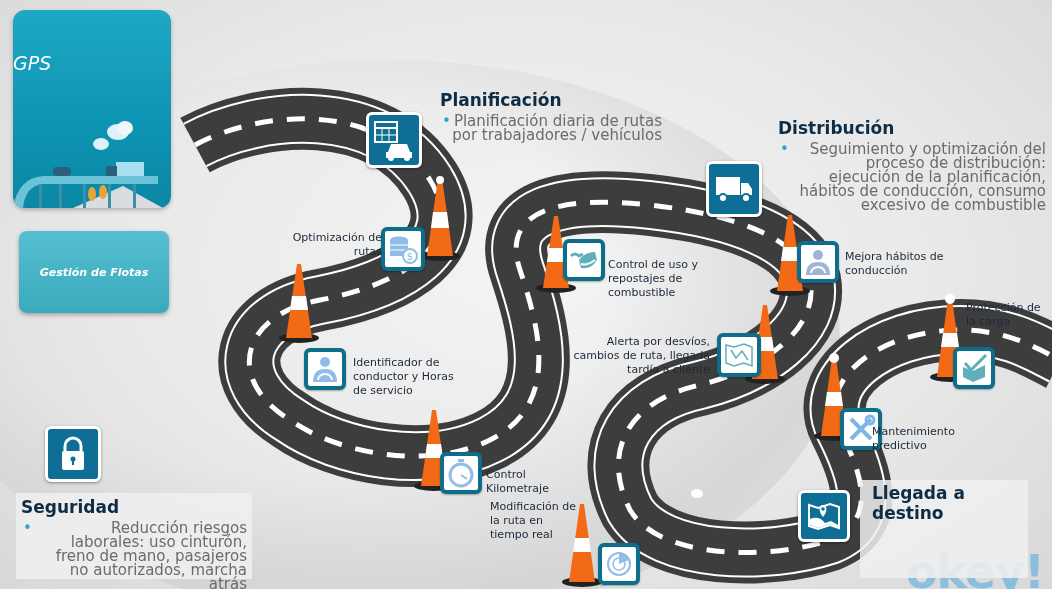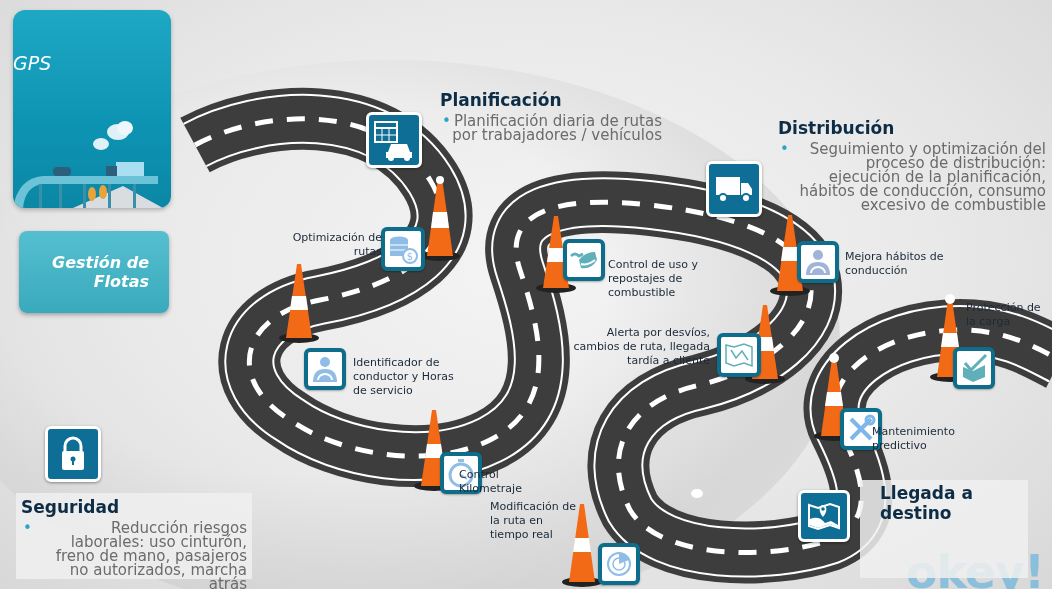--- a/index.html
+++ b/index.html
@@ -10,21 +10,21 @@
     background:radial-gradient(ellipse at 40% 40%, rgba(255,255,255,0.0) 40%, rgba(200,200,200,0.55) 70%, rgba(230,230,230,0) 100%);}
   svg.roads{position:absolute;left:0;top:0;width:1052px;height:589px;}
   .gps-card{position:absolute;left:13px;top:10px;width:158px;height:198px;border-radius:12px;
     background:linear-gradient(180deg,#1ea8c4 0%,#0d93b2 60%,#0b87a5 100%);
     box-shadow:0 2px 4px rgba(0,0,0,0.25);overflow:hidden;}
   .gps-title{position:absolute;left:0;right:0;top:42px;color:#fff;
     font-style:italic;font-size:19px;font-family:"DejaVu Sans",sans-serif;}
   .fleet-card{position:absolute;left:19px;top:231px;width:150px;height:82px;border-radius:8px;
     background:linear-gradient(180deg,#55bfd0 0%,#39aabc 100%);box-shadow:0 2px 4px rgba(0,0,0,0.3);
     display:flex;align-items:center;justify-content:center;text-align:center;}
-  .fleet-label{color:#fff;font-style:italic;font-weight:bold;font-size:16px;line-height:19px;width:110px;text-align:right;}
+  .fleet-label{color:#fff;font-style:italic;font-weight:bold;font-size:11px;line-height:19px;width:110px;}
   .icon-box{position:absolute;border-radius:6px;background:#0e6e95;border:3px solid #fff;
     box-shadow:0 1px 3px rgba(0,0,0,0.4);box-sizing:border-box;display:flex;align-items:center;justify-content:center;}
   .icon-small{position:absolute;border-radius:6px;background:#fff;border:4px solid #0f6d8c;
     box-sizing:border-box;display:flex;align-items:center;justify-content:center;
     box-shadow:0 1px 2px rgba(0,0,0,0.3);}
   .panel{position:absolute;background:rgba(240,240,240,0.85);}
   .panel-title{color:#0d2c45;font-size:17px;font-weight:bold;margin:0;}
   .panel ul{margin:4px 0 0 0;padding:0 0 0 12px;list-style:none;}
   .panel li{color:#6b6b6b;font-size:15px;line-height:14px;position:relative;text-align:right;}
   .panel li::before{content:"•";color:#2aa6c8;position:absolute;left:-10px;}
@@ -177,21 +177,21 @@
 
 <div class="okey">okey!</div>
 <div class="icon-box" style="left:798px;top:490px;width:52px;height:52px">
   <svg width="34" height="30" viewBox="0 0 34 30">
     <path d="M2,4 L11,7 L23,3 L32,6 L32,27 L23,24 L11,28 L2,25 Z" fill="none" stroke="#fff" stroke-width="2"></path>
     <path d="M3,18 Q12,14 18,22 L24,20 L31,24 L31,26 L23,23 L11,27 L3,24 Z" fill="#fff"></path>
     <path d="M16,16 C11,10 12,4 16,4 C20,4 21,10 16,16 Z" fill="#fff"></path>
       <circle cx="16" cy="8" r="1.8" fill="#0e6e95"></circle>
   </svg>
 </div>
-<div class="panel" style="left:860px;top:480px;width:168px;height:98px;padding:3px 20px;box-sizing:border-box">
+<div class="panel" style="left:860px;top:480px;width:168px;height:98px;padding:3px 12px;box-sizing:border-box">
   <div class="panel-title">Llegada a destino</div>
 </div>
 
 <div class="icon-small" style="left:381px;top:227px;width:44px;height:44px">
   <svg width="32" height="32" viewBox="0 0 32 32">
     <ellipse cx="12" cy="7" rx="9" ry="3.5" fill="#8fbde8"></ellipse>
       <rect x="3" y="7" width="18" height="16" fill="#8fbde8"></rect>
     <line x1="3" y1="12" x2="21" y2="12" stroke="#fff"></line>
       <line x1="3" y1="17" x2="21" y2="17" stroke="#fff"></line>
     <circle cx="23" cy="23" r="7" fill="#fff" stroke="#8fbde8" stroke-width="2"></circle>
@@ -209,21 +209,21 @@
 </div>
 <div class="label" style="left:353px;top:356px;width:110px">Identificador de conductor y Horas de servicio</div>
 
 <div class="icon-small" style="left:440px;top:452px;width:42px;height:42px">
   <svg width="30" height="30" viewBox="0 0 30 30">
     <circle cx="15" cy="17" r="11" fill="none" stroke="#8fbde8" stroke-width="3"></circle>
     <rect x="12" y="1" width="6" height="3" fill="#8fbde8"></rect>
     <line x1="15" y1="17" x2="21" y2="21" stroke="#8fbde8" stroke-width="2"></line>
   </svg>
 </div>
-<div class="label" style="left:459px;top:468px;width:80px">Control Kilometraje</div>
+<div class="label" style="left:486px;top:468px;width:80px">Control Kilometraje</div>
 
 <div class="icon-small" style="left:598px;top:543px;width:42px;height:42px">
   <svg width="28" height="28" viewBox="0 0 28 28">
     <circle cx="14" cy="14" r="11" fill="none" stroke="#8fbde8" stroke-width="2"></circle>
     <circle cx="14" cy="14" r="6" fill="none" stroke="#8fbde8" stroke-width="1.5"></circle>
     <path d="M14,14 L14,3 A11,11 0 0 1 24,10 Z" fill="#8fbde8"></path>
   </svg>
 </div>
 <div class="label" style="left:490px;top:500px;width:90px">Modificación de la ruta en tiempo real</div>
 
@@ -235,21 +235,21 @@
   </svg>
 </div>
 <div class="label" style="left:608px;top:258px;width:110px">Control de uso y repostajes de combustible</div>
 
 <div class="icon-small" style="left:717px;top:333px;width:44px;height:44px">
   <svg width="30" height="28" viewBox="0 0 30 28">
     <path d="M2,4 L10,6 L20,3 L28,6 L28,25 L20,22 L10,25 L2,22 Z" fill="none" stroke="#5fb0b8" stroke-width="1.5"></path>
     <polyline points="7,9 12,17 18,10 24,19" fill="none" stroke="#5fb0b8" stroke-width="1.5"></polyline>
   </svg>
 </div>
-<div class="label" style="left:570px;top:326px;width:140px;text-align:right">Alerta por desvíos, cambios de ruta, llegada tardía a cliente</div>
+<div class="label" style="left:570px;top:335px;width:140px;text-align:right">Alerta por desvíos, cambios de ruta, llegada tardía a cliente</div>
 
 <div class="icon-small" style="left:797px;top:241px;width:42px;height:42px">
   <svg width="30" height="30" viewBox="0 0 30 30">
     <circle cx="15" cy="8" r="5" fill="#9fb4d8"></circle>
     <path d="M3,28 Q3,15 15,15 Q27,15 27,28 Z" fill="#9fb4d8"></path>
     <path d="M8,26 A7,6 0 0 1 22,26" fill="none" stroke="#fff" stroke-width="2"></path>
   </svg>
 </div>
 <div class="label" style="left:845px;top:250px;width:110px">Mejora hábitos de conducción</div>
 

